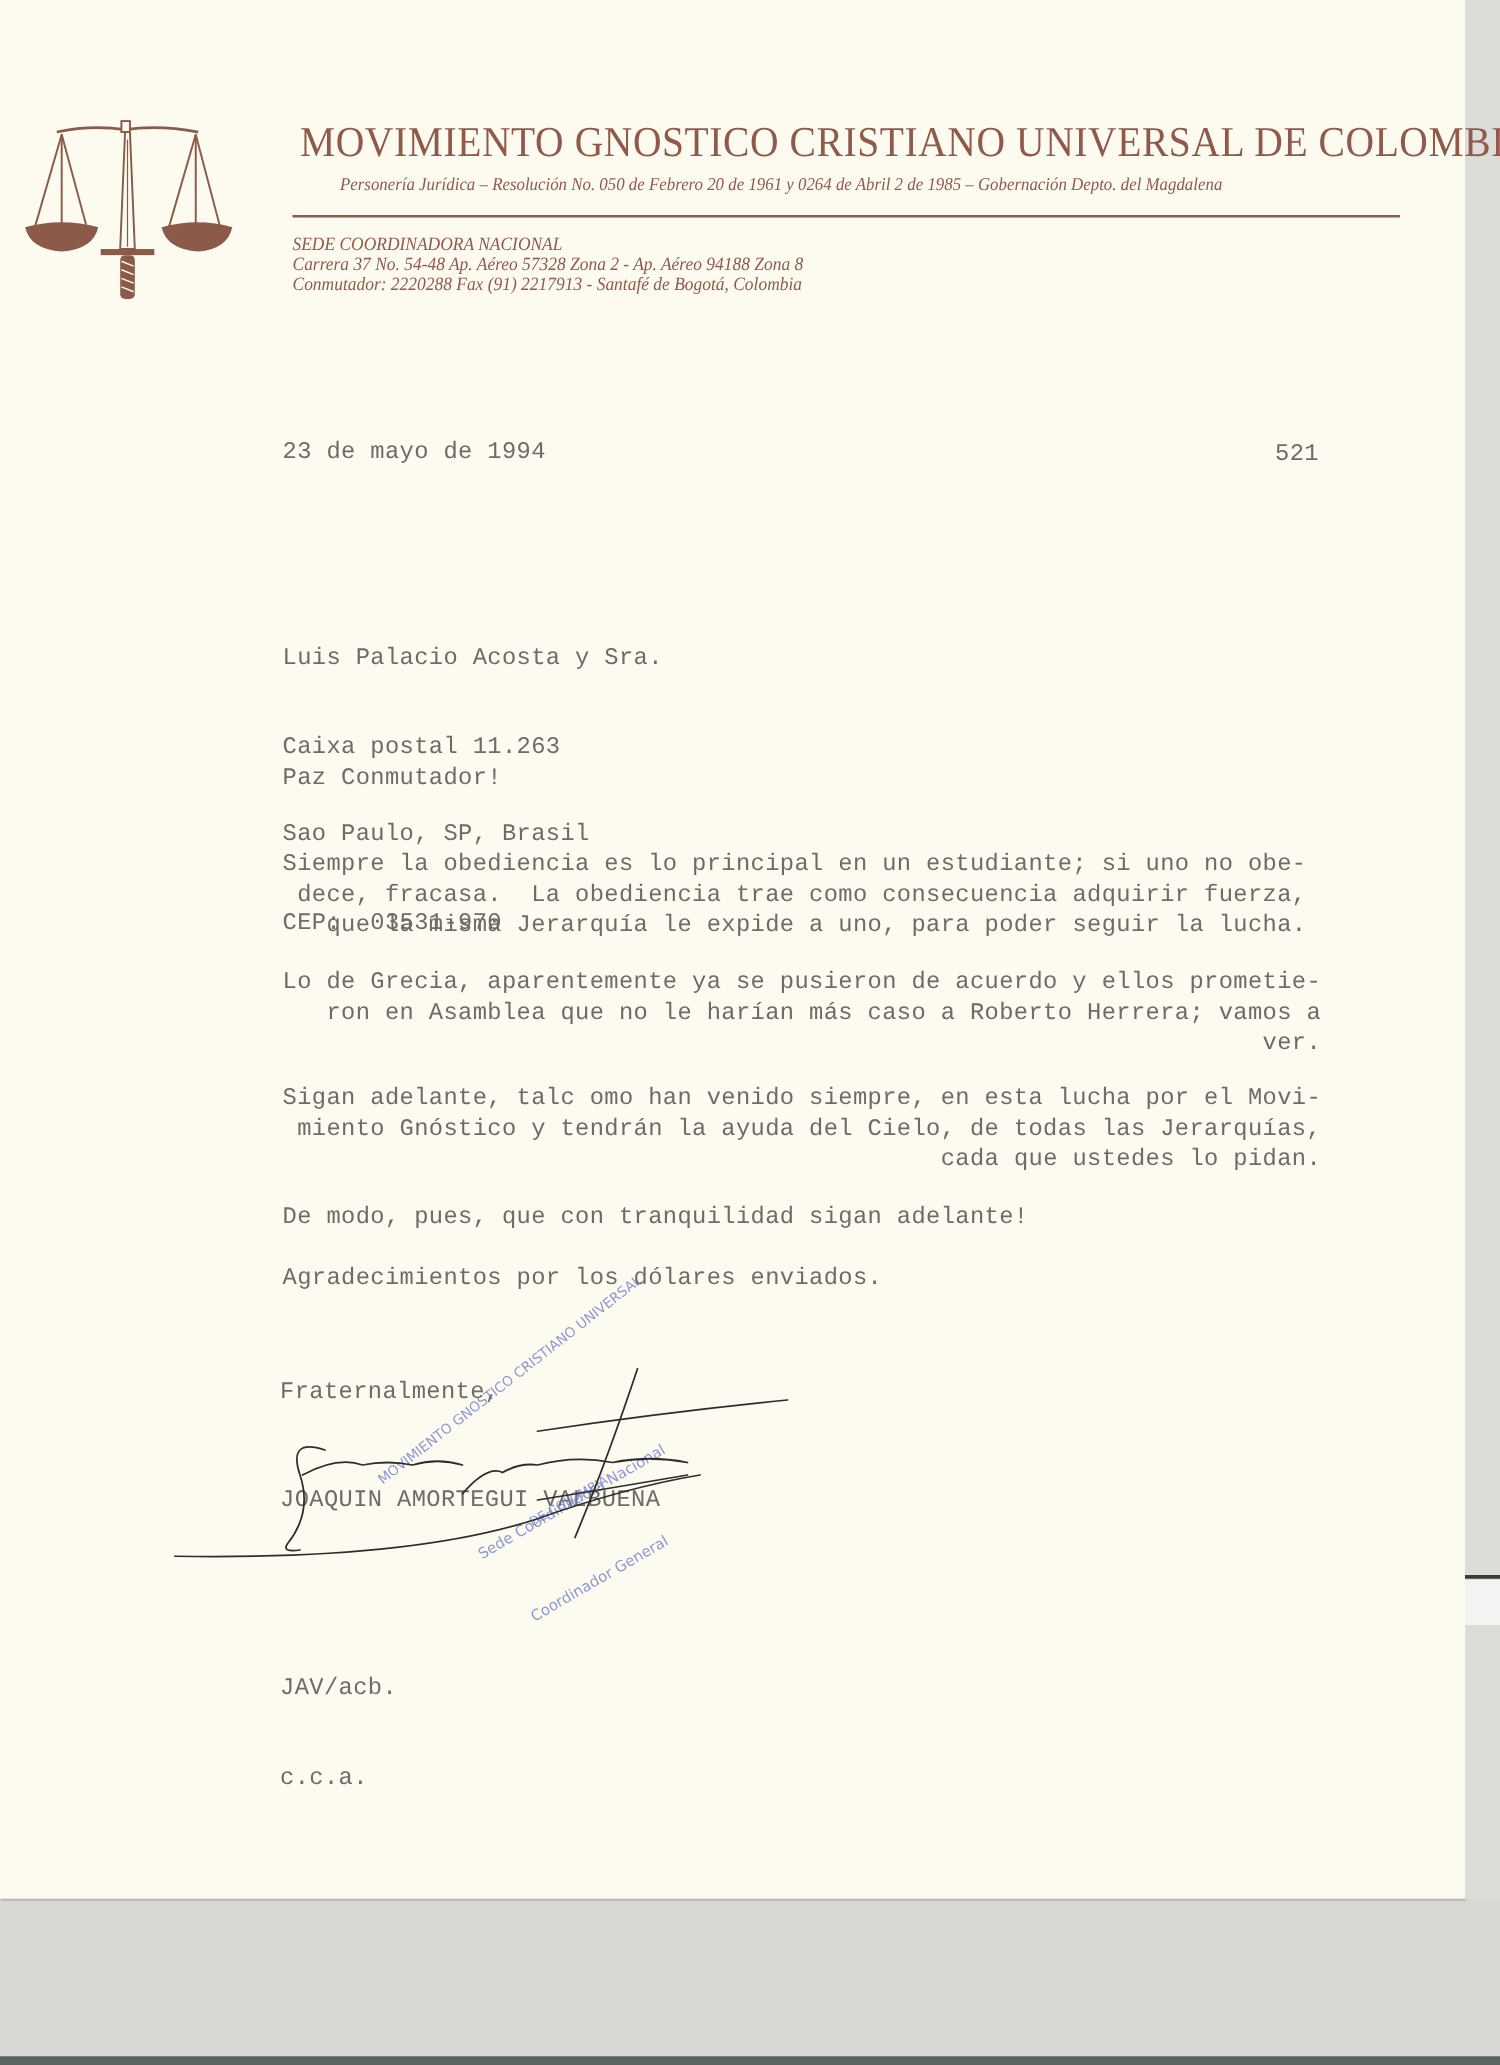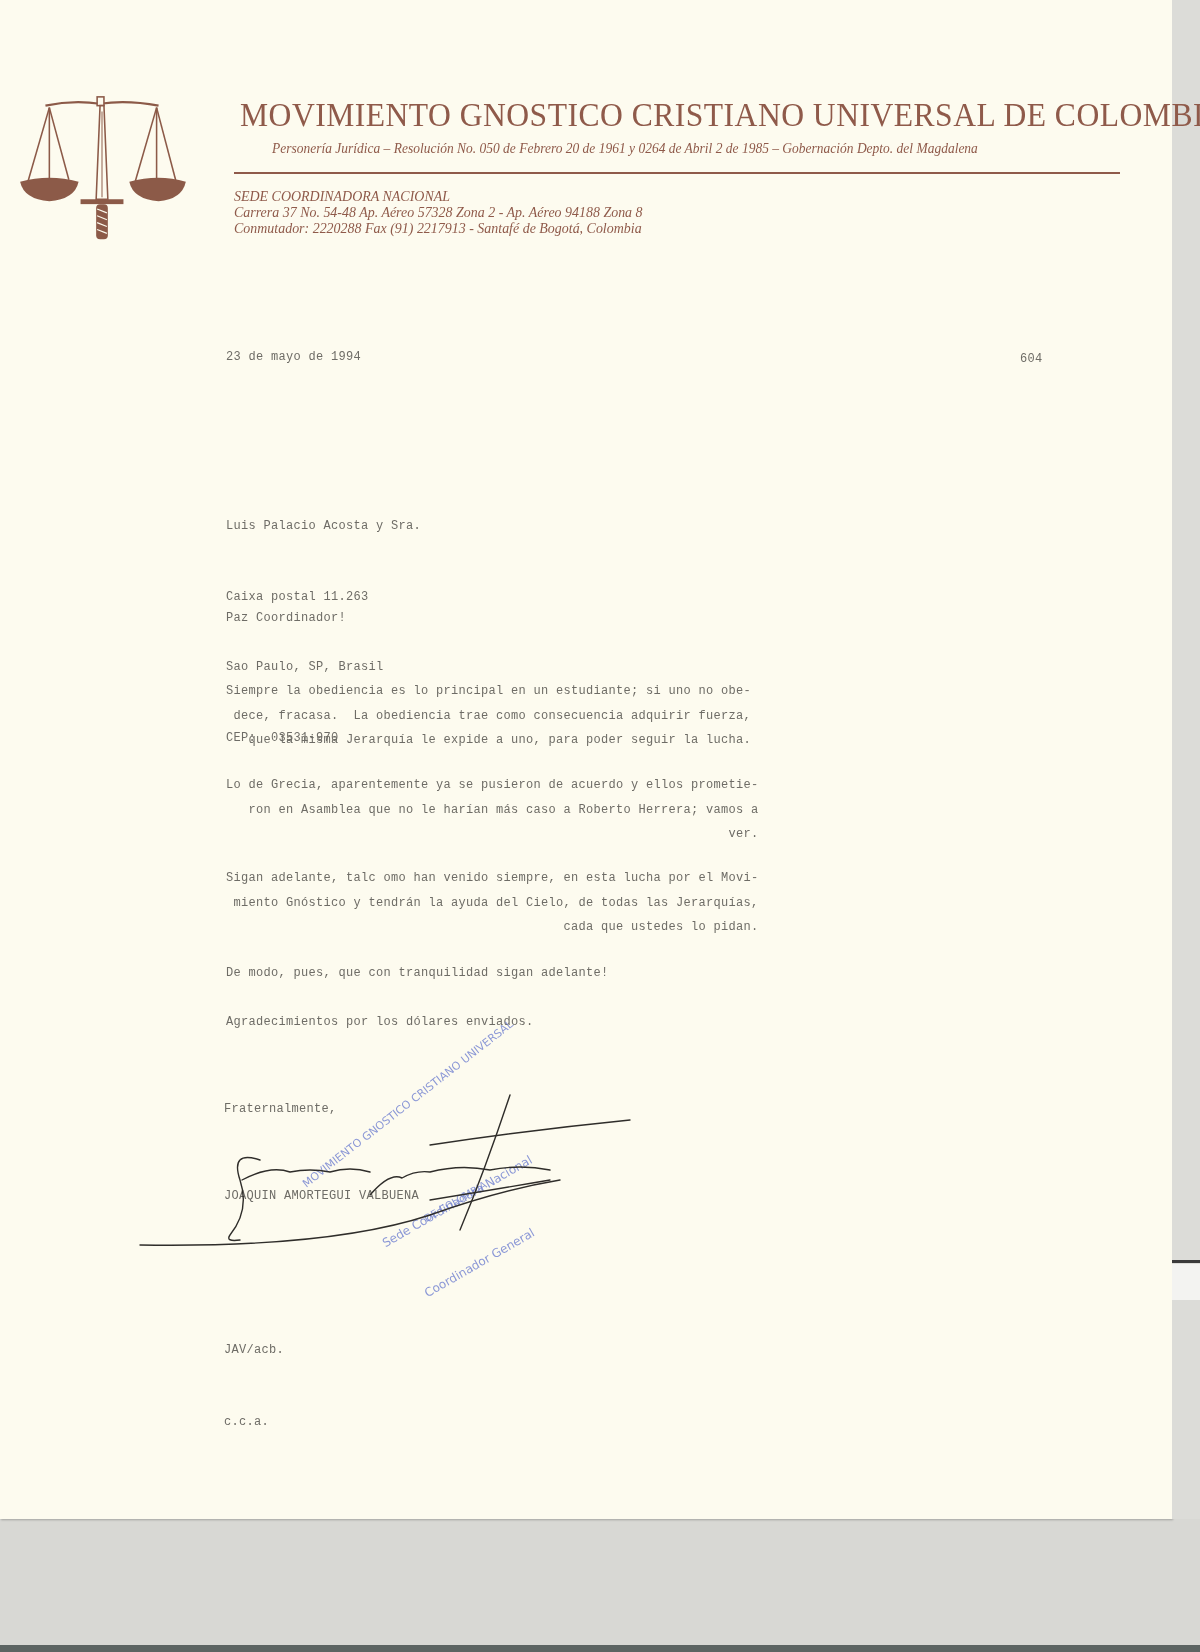--- a/index.html
+++ b/index.html
@@ -28,21 +28,21 @@
       transform: scaleX(0.93); transform-origin: left top;
     }
     .legal {
       position: absolute; left: 272px; top: 140px; font-size: 14.5px; font-style: italic;
       color: #8f5a4a; white-space: nowrap; transform: scaleX(0.93); transform-origin: left top;
     }
     .rule { position: absolute; left: 234px; top: 172px; width: 886px; height: 2px; background: #8f5a4a; }
     .sede { position: absolute; left: 234px; top: 188px; font-style: italic; color: #8f5a4a; font-size: 15px; line-height: 16px; white-space: nowrap; transform: scaleX(0.93); transform-origin: left top; }
 
     .mono {
-      font-family: "Liberation Mono", monospace; color: #6e6c66; font-size: 12px;
+      font-family: "Liberation Mono", monospace; color: #6e6c66; font-size: 19px;
       white-space: pre; position: absolute; letter-spacing: 0.3px;
     }
     .date { left: 226px; top: 350px; }
     .ref { left: 1020px; top: 352px; }
     .addr { left: 226px; top: 468px; line-height: 23.5px; }
     .greet { left: 226px; top: 611px; }
     .body-p { left: 226px; line-height: 24.5px; text-align: right; }
     .p1 { top: 679px; }
     .p2 { top: 773px; }
     .p3 { top: 866px; }
@@ -94,30 +94,30 @@
 <div class="org-name">MOVIMIENTO GNOSTICO CRISTIANO UNIVERSAL DE COLOMBIA</div>
 <div class="legal">Personería Jurídica – Resolución No. 050 de Febrero 20 de 1961 y 0264 de Abril 2 de 1985 – Gobernación Depto. del Magdalena</div>
 <div class="rule"></div>
 <div class="sede">
   <div>SEDE COORDINADORA NACIONAL</div>
   <div>Carrera 37 No. 54-48 Ap. Aéreo 57328 Zona 2 - Ap. Aéreo 94188 Zona 8</div>
   <div>Conmutador: 2220288 Fax (91) 2217913 - Santafé de Bogotá, Colombia</div>
 </div>
 
 <div class="mono date">23 de mayo de 1994</div>
-<div class="mono ref">604</div>
+<div class="mono ref">521</div>
 
 <div class="mono addr">
   <div>Luis Palacio Acosta y Sra.</div>
   <div>Caixa postal 11.263</div>
   <div>Sao Paulo, SP, Brasil</div>
   <div>CEP:  03531-970</div>
 </div>
 
-<div class="mono greet">Paz Coordinador!</div>
+<div class="mono greet">Paz Conmutador!</div>
 
 <div class="mono body-p p1">Siempre la obediencia es lo principal en un estudiante; si uno no obe-
 dece, fracasa.  La obediencia trae como consecuencia adquirir fuerza,
 que la misma Jerarquía le expide a uno, para poder seguir la lucha.</div>
 <div class="mono body-p p2">Lo de Grecia, aparentemente ya se pusieron de acuerdo y ellos prometie-
 ron en Asamblea que no le harían más caso a Roberto Herrera; vamos a
 ver.</div>
 <div class="mono body-p p3">Sigan adelante, talc omo han venido siempre, en esta lucha por el Movi-
 miento Gnóstico y tendrán la ayuda del Cielo, de todas las Jerarquías,
 cada que ustedes lo pidan.</div>

